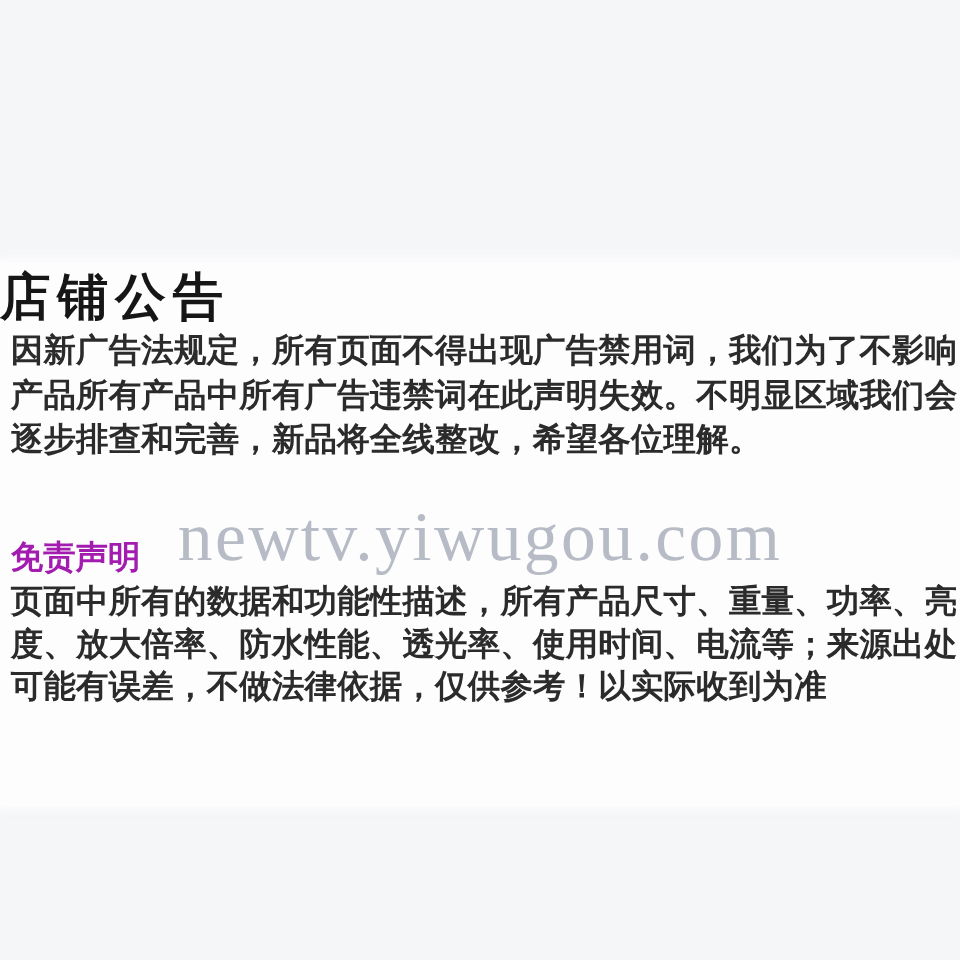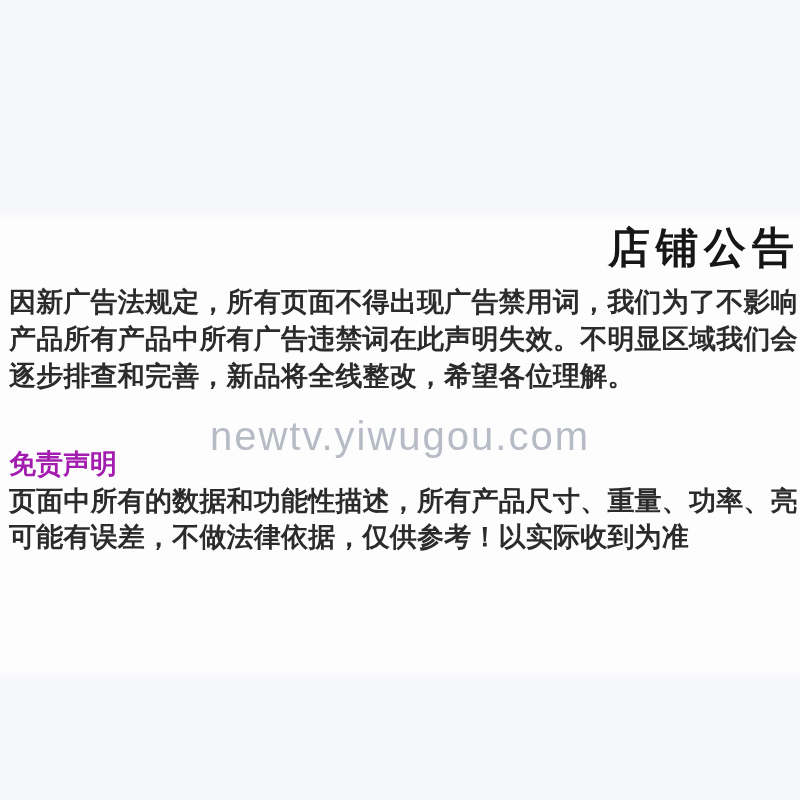--- a/index.html
+++ b/index.html
@@ -22,59 +22,59 @@
     width: 800px;
     height: 454px;
     background: #fdfdfe;
     box-shadow: 0 0 8px 4px rgba(253,253,254,0.9);
   }
   .announce-title {
     position: absolute;
     top: 2px;
     left: 0;
     width: 100%;
-    text-align: right;
+    text-align: left;
     font-size: 42px;
     font-weight: 700;
     letter-spacing: 6px;
     color: #161616;
     z-index: 2;
   }
   .para {
     position: absolute;
     left: 9px;
     right: 5px;
     color: #2b2b2b;
     font-size: 27px;
     font-weight: 700;
     letter-spacing: 0.2px;
     z-index: 2;
   }
   .para .line { white-space: nowrap; }
-  .para-notice { top: 68px; font-family: Liberation Mono, monospace; }
+  .para-notice { top: 56px; }
   .para-notice .line { line-height: 37px; }
   .disclaimer-heading {
     position: absolute;
     top: 228px;
     left: 9px;
     font-size: 27px;
     font-weight: 700;
     color: #a21caf;
     line-height: 36px;
     z-index: 2;
   }
   .para-disclaimer { top: 266px; }
   .para-disclaimer .line { line-height: 35.5px; }
   .watermark-latin {
     position: absolute;
     top: 414px;
     left: 50%;
     transform: translateX(-50%);
-    font-family: Liberation Sans, sans-serif;
-    font-size: 40px;
+    font-family: Liberation Serif, serif;
+    font-size: 58px;
     font-weight: 400;
     letter-spacing: 2px;
     color: rgba(140, 147, 162, 0.62);
     white-space: nowrap;
     z-index: 5;
     pointer-events: none;
   }
   .watermark-cn {
     position: absolute;
     top: 362px;
@@ -101,20 +101,21 @@
     <div class="para para-notice">
       <div class="line">因新广告法规定，所有页面不得出现广告禁用词，我们为了不影响</div>
       <div class="line">产品所有产品中所有广告违禁词在此声明失效。不明显区域我们会</div>
       <div class="line">逐步排查和完善，新品将全线整改，希望各位理解。</div>
     </div>
 
     <div class="disclaimer-heading">免责声明</div>
 
     <div class="para para-disclaimer">
       <div class="line">页面中所有的数据和功能性描述，所有产品尺寸、重量、功率、亮</div>
+      <div class="line">度、放大倍率、防水性能、透光率、使用时间、电流等；来源出处</div>
       <div class="line">可能有误差，不做法律依据，仅供参考！以实际收到为准</div>
     </div>
 
   </div>
 
   <div class="watermark-latin">newtv.yiwugou.com</div>
 
 </div>
 
 </body></html>

